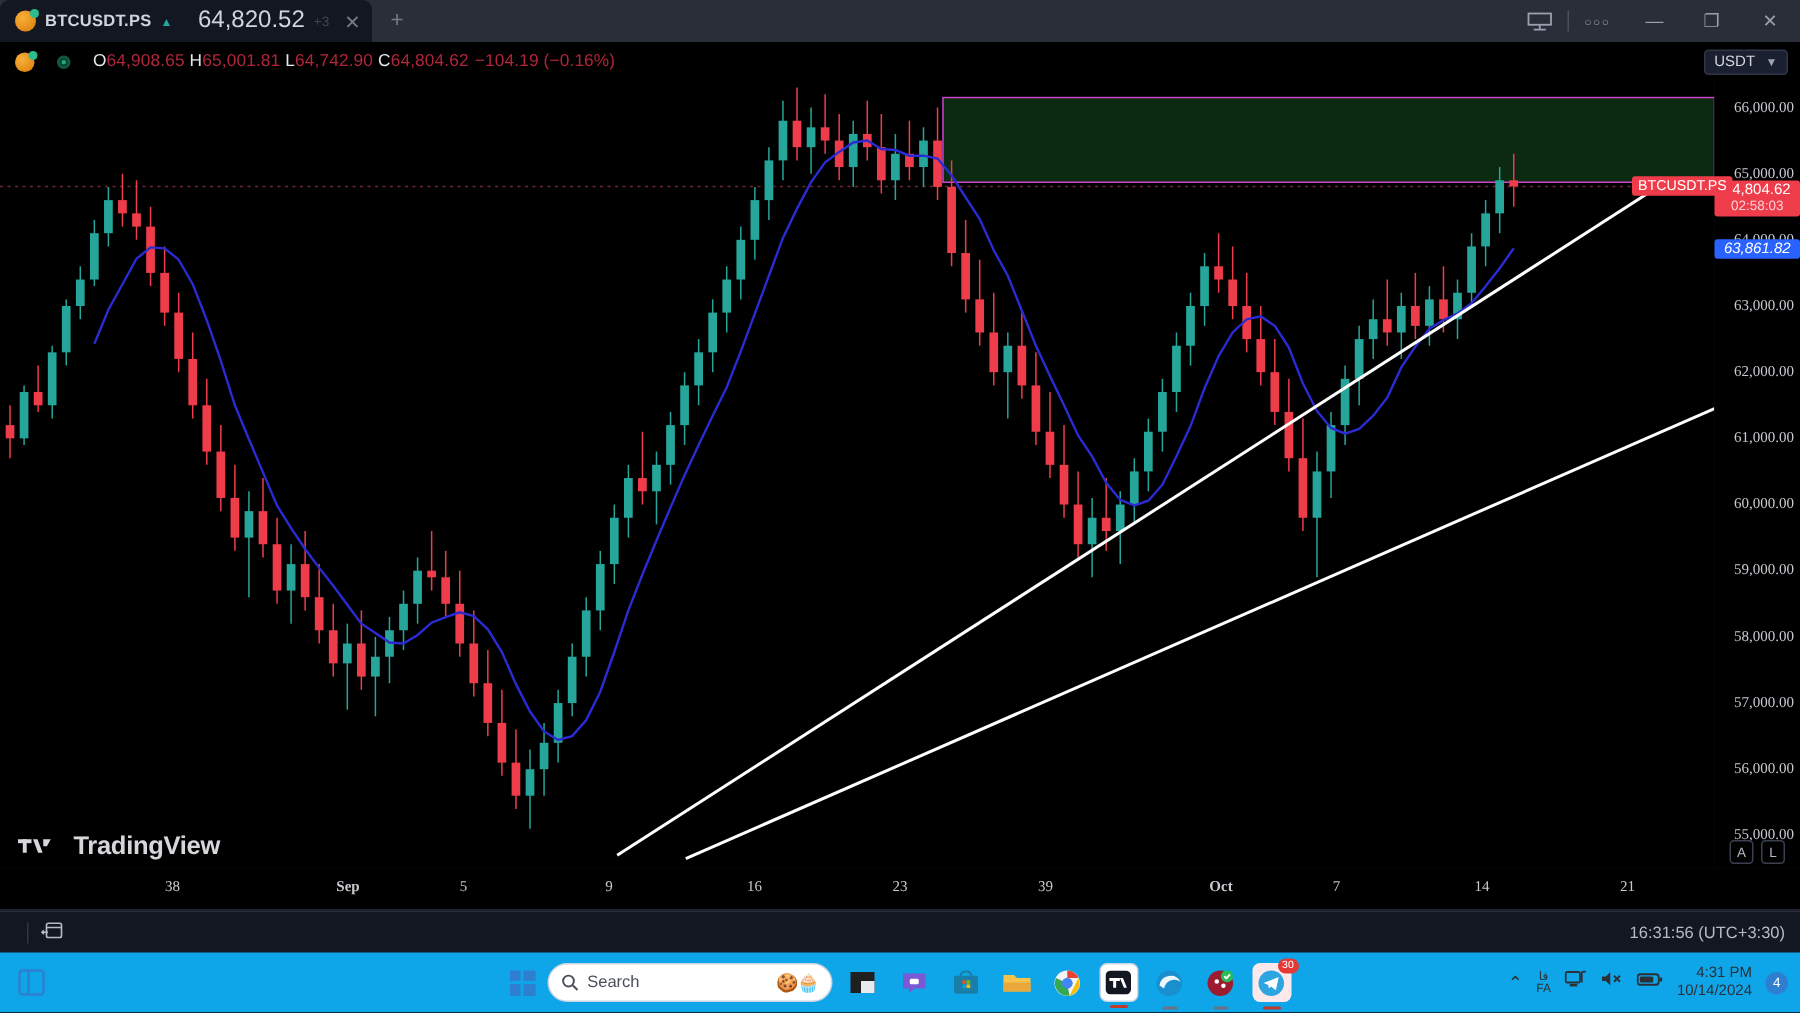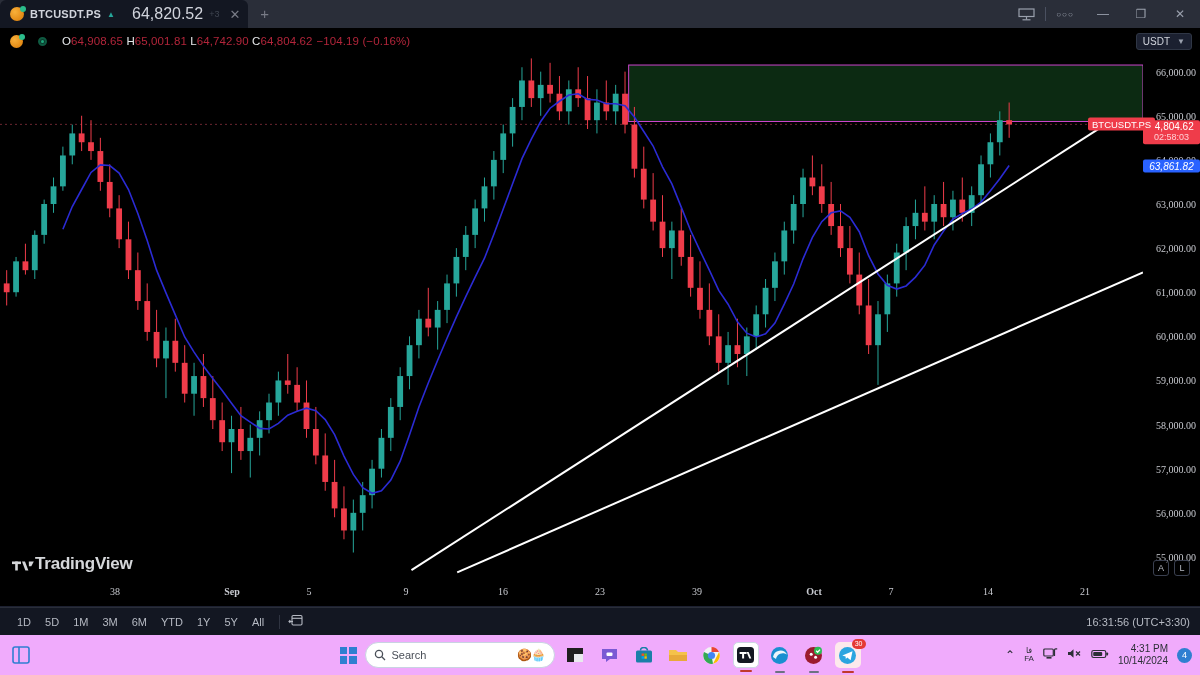--- a/index.html
+++ b/index.html
@@ -90,36 +90,36 @@
           color:#8a8f9b; font-size:11px; }
 
   
   .timeaxis { position:absolute; left:0; top:579px; width:1200px; height:28px; background:#000;
               border-bottom:1px solid #1c2030; }
   .ttick { position:absolute; top:7px; color:#c8cad0; font-size:10px;
            font-family:"Liberation Serif", serif; transform:translateX(-50%); white-space:nowrap; }
   .ttick.bold { font-weight:bold;margin-left:20px; }
 
   
-  .wm { position:absolute; left:12px; top:554px; display:flex; align-items:flex-end; gap:1px;
+  .wm { position:absolute; left:12px; top:554px; display:flex; align-items:center; gap:15px;
         opacity:.92; }
   .wm .txt { color:#e8eaed; font-size:17px; font-weight:bold; letter-spacing:-.2px; }
 
   
   .bottombar { position:absolute; left:0; top:607px; width:1200px; height:28px;
                background:#131722; border-top:1px solid #2a2e39; display:flex;
                align-items:center; padding:0 10px; }
   .tfbtn { color:#b6bac3; font-size:11px; padding:2px 7px; border-radius:3px; }
   .tfsep { width:1px; height:14px; background:#2f3441; margin:0 8px; }
   .calicon { color:#b6bac3; font-size:12px; }
   .clock { margin-left:auto; color:#b6bac3; font-size:11px; }
 
   
   .taskbar { position:absolute; left:0; top:635px; width:1200px; height:40px;
-             background:#f0abfc; display:flex; align-items:center; }
+             background:#0ea5e9; display:flex; align-items:center; }
   .tb-left { position:absolute; left:12px; display:flex; align-items:center; }
   .tb-mid { position:absolute; left:0; width:1200px; display:flex; align-items:center;
             justify-content:center; gap:8px; }
   .winlogo { width:17px; height:17px; display:grid; grid-template-columns:1fr 1fr;
              grid-template-rows:1fr 1fr; gap:2px; }
   .winlogo i { background:#2f7fd1; display:block; }
   .searchbox { width:190px; height:26px; background:#fff; border-radius:13px;
                display:flex; align-items:center; padding:0 8px; gap:6px;
                border:1px solid #c9d3e2; }
   .searchbox .lbl { color:#4a4f58; font-size:11px; }
@@ -687,31 +687,20 @@
         <div class="ttick" style="left: 600px;">23</div>
         <div class="ttick" style="left: 697px;">39</div>
         <div class="ttick bold" style="left: 794px;">Oct</div>
         <div class="ttick" style="left: 891px;">7</div>
         <div class="ttick" style="left: 988px; text-align: right;">14</div>
         <div class="ttick" style="left: 1085px;">21</div>
       </div>
   </div>
 
   <div class="bottombar">
-    <div id="tfrow" style="display:flex;align-items:center;">
-        <div class="tfbtn">1D</div>
-        <div class="tfbtn">5D</div>
-        <div class="tfbtn">1M</div>
-        <div class="tfbtn">3M</div>
-        <div class="tfbtn">6M</div>
-        <div class="tfbtn">YTD</div>
-        <div class="tfbtn">1Y</div>
-        <div class="tfbtn">5Y</div>
-        <div class="tfbtn">All</div>
-      </div>
     <div class="tfsep"></div>
     <div class="calicon">
       <svg width="15" height="13" viewBox="0 0 15 13">
         <rect x="4" y="1.5" width="10" height="9.5" rx="1.2" fill="none" stroke="#b6bac3" stroke-width="1.1"></rect>
         <line x1="4" y1="4.3" x2="14" y2="4.3" stroke="#b6bac3" stroke-width="1.1"></line>
         <path d="M5 7.5 H1 M2.3 6.2 L1 7.5 L2.3 8.8" fill="none" stroke="#b6bac3" stroke-width="1.1"></path>
       </svg>
     </div>
     <div class="clock">16:31:56 (UTC+3:30)</div>
   </div>

